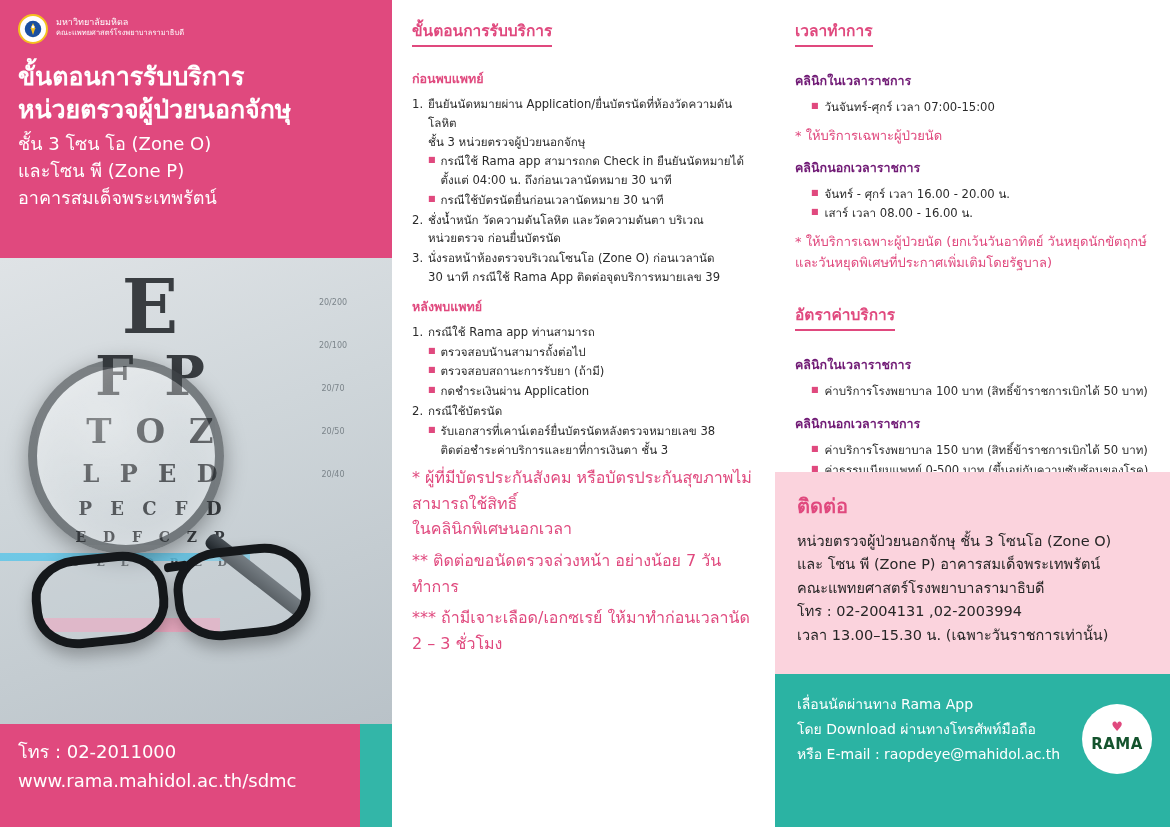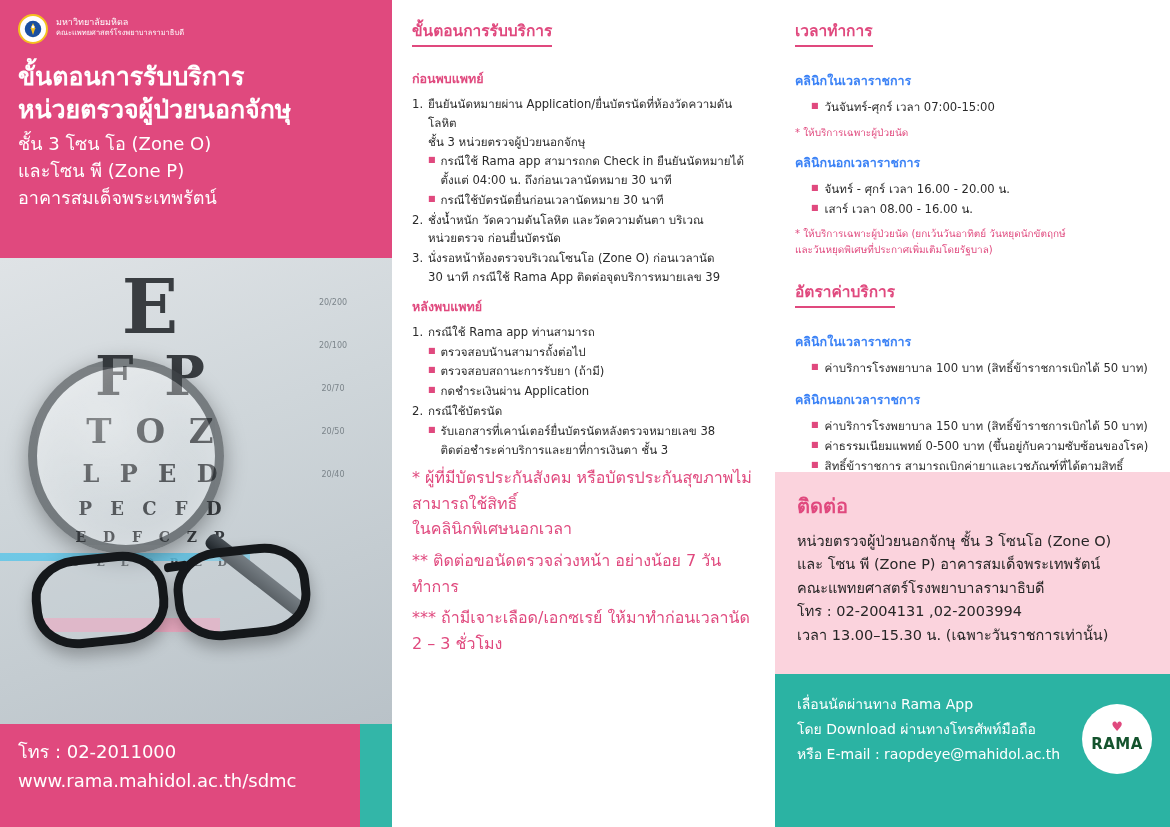--- a/index.html
+++ b/index.html
@@ -115,24 +115,24 @@
     background:#fbd3dd; color:#3b3b3b; padding:18px 22px; font-size:11.4px; line-height:1.75;
   }
 
   
   .right-col { position:absolute; left:775px; top:0; width:395px; height:695px; background:#ffffff; }
   .right-body { padding:18px 20px 0 20px; }
   .r-head {
     display:inline-block; color:#e0497e; font-size:15.5px; font-weight:bold;
     border-bottom:2px solid #e0497e; padding-bottom:2px; margin-bottom:12px;
   }
-  .r-sub { color:#3b82f6; font-size:12.5px; font-weight:bold; margin:12px 0 7px 0; }
+  .r-sub { color:#701a75; font-size:12.5px; font-weight:bold; margin:12px 0 7px 0; }
   .r-li { font-size:11.6px; color:#2a2a2a; line-height:1.7; display:flex; gap:6px; padding-left:16px; }
   .r-li .sq { color:#e0497e; font-size:8px; line-height:2.0; flex:0 0 auto; }
-  .r-note { color:#e0497e; font-size:10px; line-height:1.62; margin:7px 0 2px 0; }
+  .r-note { color:#e0497e; font-size:13px; line-height:1.62; margin:7px 0 2px 0; }
 
   .contact {
     position:absolute; left:775px; top:472px; width:396px; height:202px;
     background:#fbd3dd; color:#262626; padding:18px 22px;
   }
   .contact h3 { margin:0 0 8px 0; color:#e0497e; font-size:20px; font-weight:bold; }
   .contact div { font-size:14.5px; line-height:1.62; }
 
   .rama-box {
     position:absolute; left:775px; top:674px; width:395px; height:171px;
@@ -317,21 +317,21 @@
       </div>
       <div class="r-li">
         <span class="sq">■</span>
         <span>เสาร์           เวลา 08.00 - 16.00 น.</span>
       </div>
       <div class="r-note">
         <span>* ให้บริการเฉพาะผู้ป่วยนัด (ยกเว้นวันอาทิตย์ วันหยุดนักขัตฤกษ์</span><br>
         <span>และวันหยุดพิเศษที่ประกาศเพิ่มเติมโดยรัฐบาล)</span>
       </div>
 
-      <div class="r-head" style="margin-top:18px;">อัตราค่าบริการ</div>
+      <div class="r-head" style="margin-top:27px;">อัตราค่าบริการ</div>
 
       <div class="r-sub">คลินิกในเวลาราชการ</div>
       <div class="r-li">
         <span class="sq">■</span>
         <span>ค่าบริการโรงพยาบาล 100 บาท (สิทธิ์ข้าราชการเบิกได้ 50 บาท)</span>
       </div>
 
       <div class="r-sub">คลินิกนอกเวลาราชการ</div>
       <div class="r-li">
         <span class="sq">■</span>

